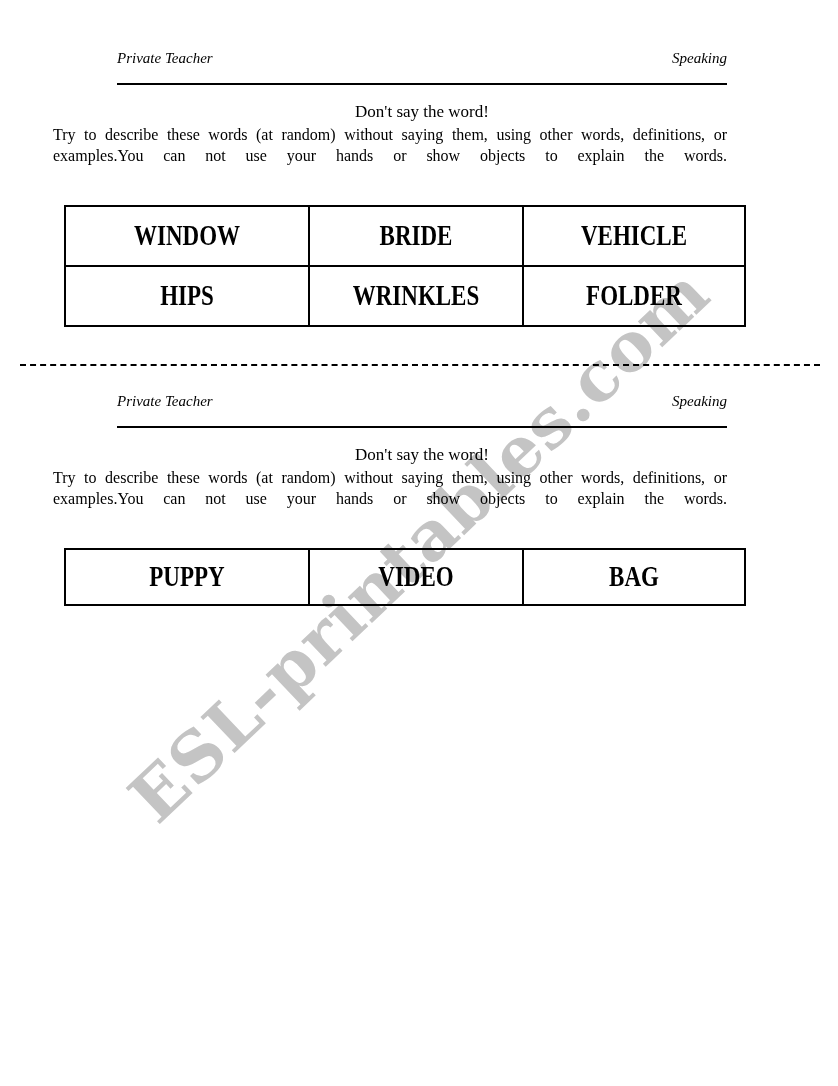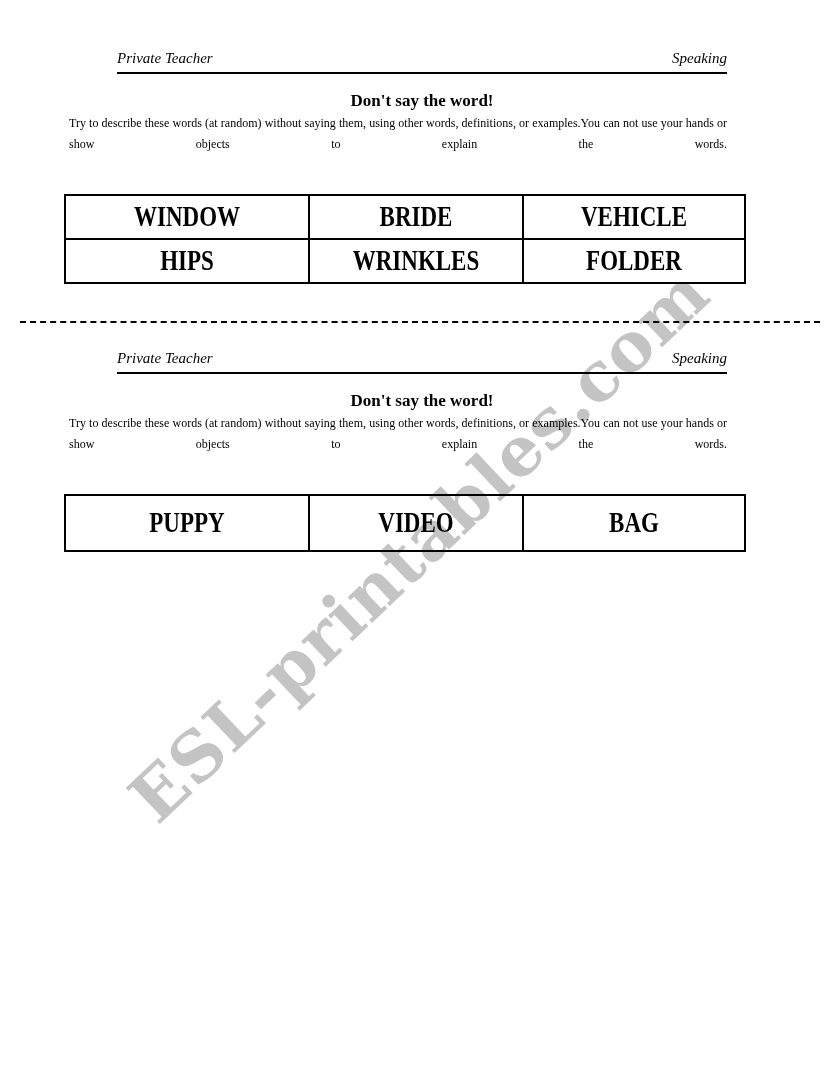--- a/index.html
+++ b/index.html
@@ -34,49 +34,49 @@
   .content { position: relative; z-index: 1; padding-top: 50px; }
   .section { }
   .hdr {
     margin: 0 111px 0 117px;
     display: flex;
     justify-content: space-between;
     align-items: flex-end;
     font-style: italic;
     font-size: 15px;
     border-bottom: 2px solid #000;
-    padding-bottom: 5px;
+    padding-bottom: 16px;
   }
   .title {
     margin: 0 111px 0 117px;
     text-align: center;
-    font-weight: bold;
+    font-weight: normal;
     font-size: 17px;
     margin-top: 17px;
   }
   .instructions {
-    margin: 2px 111px 0 69px;
-    font-size: 12px;
+    margin: 2px 111px 0 53px;
+    font-size: 16px;
     line-height: 21px;
     text-align: justify;
   }
   .instructions::after { content: ""; display: inline-block; width: 100%; }
   table.words {
     margin: 18px 0 0 64px;
     width: 680px;
     border-collapse: collapse;
     table-layout: fixed;
   }
   table.words td {
     border: 2px solid #000;
     text-align: center;
     vertical-align: middle;
     background: transparent;
   }
-  .tbl1 td { height: 44px; }
+  .tbl1 td { height: 60px; }
   .tbl2 td { height: 56px; margin-left: 41px; }
   .word {
     display: inline-block;
     font-family: "Liberation Serif", serif;
     font-weight: bold;
     font-size: 23px;
     letter-spacing: 0px;
     transform: scaleY(1.25);
     white-space: nowrap;
   }

